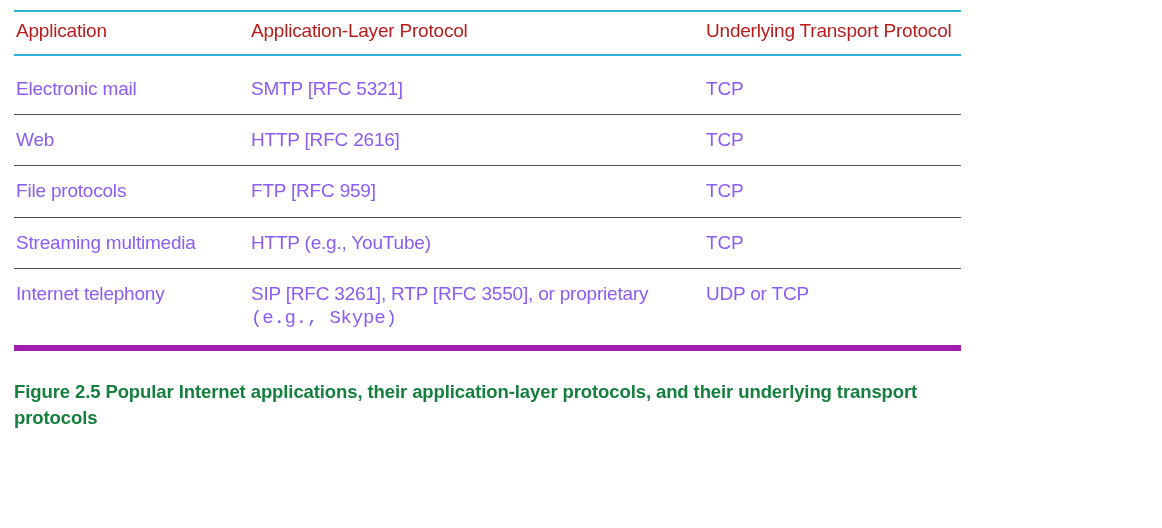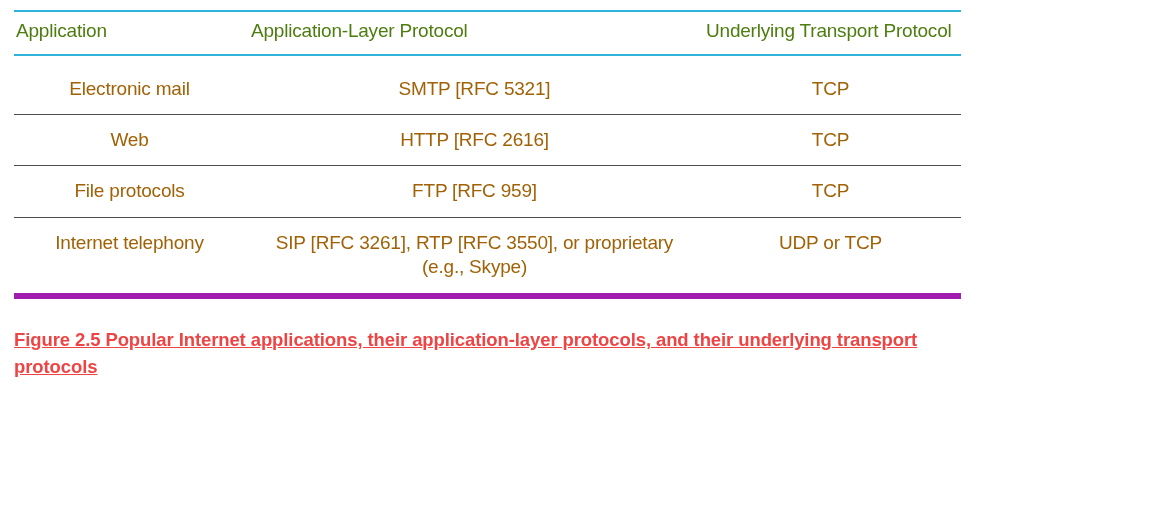--- a/index.html
+++ b/index.html
@@ -34,53 +34,53 @@
   table.proto-table col.c2 { width: 257px; }
 
   table.proto-table thead th {
     text-align: left;
     font-weight: normal;
     font-size: 19px;
     line-height: 1.2;
     padding: 8px 6px 11px 2px;
     border-top: 2px solid #2fb3d9;
     border-bottom: 2px solid #2fb3d9;
-    color: #4d7c0f;
+    color: #b91c1c;
     vertical-align: bottom;
     letter-spacing: -0.2px;
   }
   table.proto-table tbody td {
-    text-align: center;
+    text-align: left;
     font-size: 19px;
     line-height: 1.28;
     padding: 13px 6px 13px 2px;
     border-bottom: 1px solid #4d4d4f;
     vertical-align: top;
-    color: #a16207;
+    color: #8b5cf6;
     letter-spacing: -0.2px;
   }
   table.proto-table tbody tr:first-child td {
     padding-top: 21px;
   }
   table.proto-table tbody tr:last-child td {
     border-bottom: 6px solid #a21caf;
     padding-bottom: 14px;
   }
   .cell-line2 {
     display: block;
+    font-family: Liberation Mono, monospace;
   }
   .caption {
     margin: 28px 14px 0 14px;
     width: 960px;
     font-size: 18.5px;
     font-weight: bold;
     line-height: 1.45;
-    color: #ef4444;
+    color: #15803d;
     letter-spacing: -0.1px;
-    text-decoration: underline;
   }
 </style>
 </head>
 <body>
 
 <div class="page">
 
   <div class="table-wrap">
     <table class="proto-table">
       <colgroup>
@@ -111,20 +111,27 @@
           <td>TCP</td>
         </tr>
         <tr>
           <td>File protocols</td>
           <td>
             <span>FTP [RFC 959]</span>
           </td>
           <td>TCP</td>
         </tr>
         <tr>
+          <td>Streaming multimedia</td>
+          <td>
+            <span>HTTP (e.g., YouTube)</span>
+          </td>
+          <td>TCP</td>
+        </tr>
+        <tr>
           <td>Internet telephony</td>
           <td>
             <span>SIP [RFC 3261], RTP [RFC 3550], or proprietary</span>
             <span class="cell-line2">(e.g., Skype)</span>
           </td>
           <td>UDP or TCP</td>
         </tr>
       </tbody>
     </table>
   </div>

